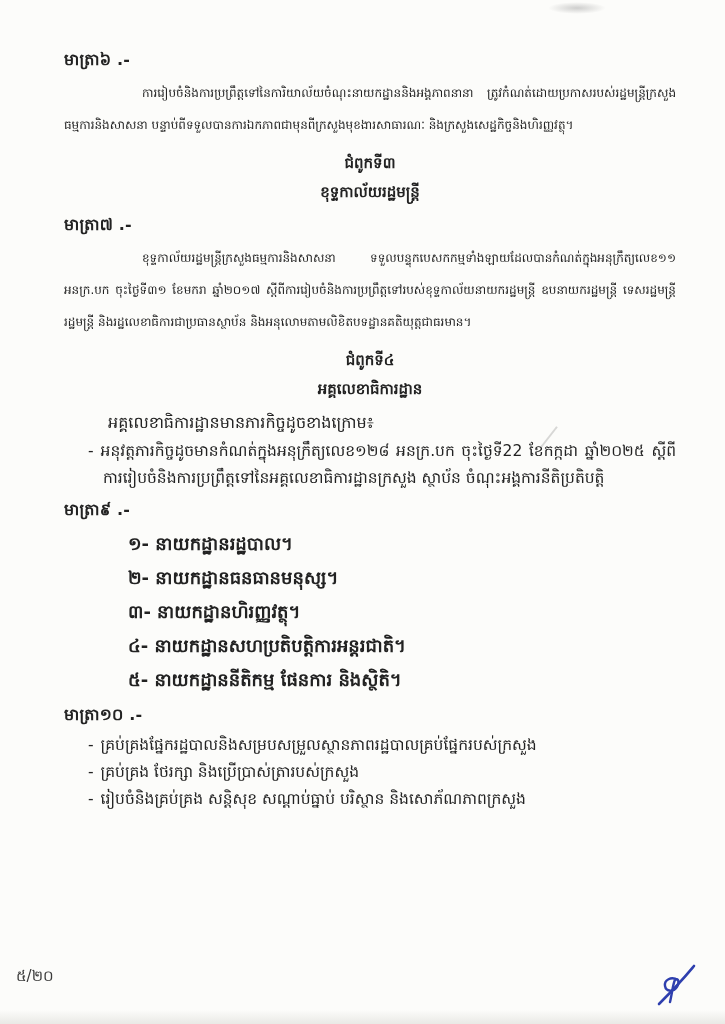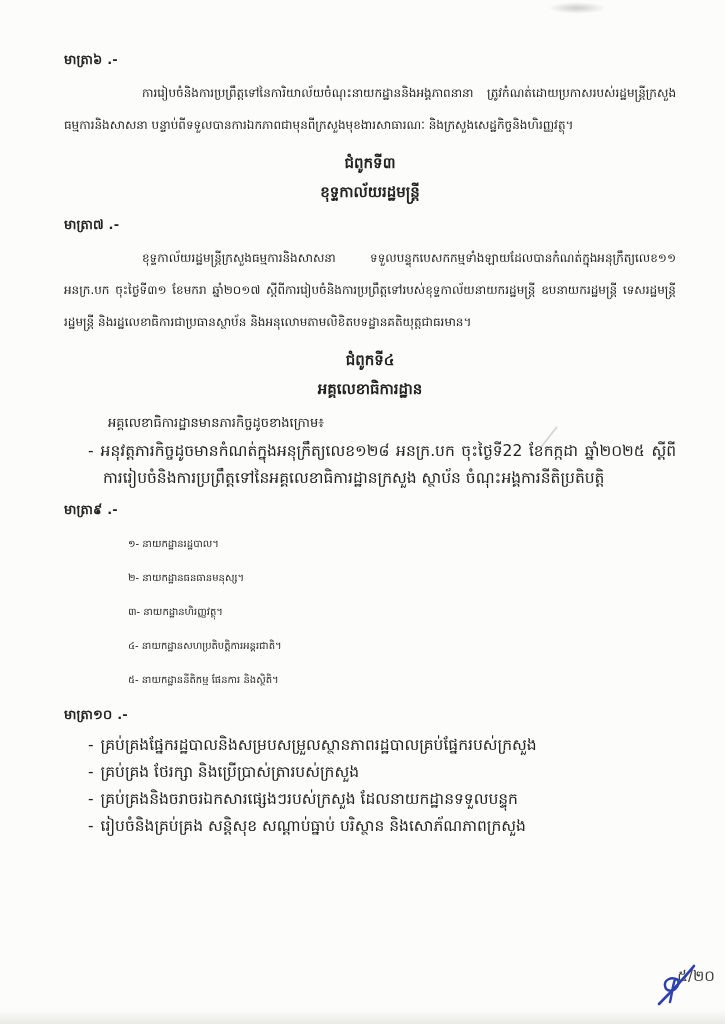--- a/index.html
+++ b/index.html
@@ -13,65 +13,66 @@
     color: #222222;
   }
   .content {
     position: absolute;
     left: 64px;
     top: 42px;
     width: 612px;
   }
   .article-heading {
     font-weight: 700;
-    font-size: 13px;
+    font-size: 16px;
     line-height: 24px;
     margin: 6px 0 5px 0;
     letter-spacing: 0.2px;
   }
   .para {
     font-size: 12px;
     line-height: 32px;
     text-align: justify;
     text-indent: 78px;
     margin: 0 0 6px 0;
   }
   .chapter-title, .chapter-subtitle {
     text-align: center;
     font-weight: 700;
     font-size: 15px;
     line-height: 29px;
     margin: 0;
   }
   .chapter-block { margin: 8px 0 6px 0; }
   .intro {
-    font-size: 13px;
+    font-size: 16px;
     line-height: 26px;
     margin: 0 0 2px 44px;
   }
   .bullet {
     font-size: 15.5px;
     line-height: 27px;
     margin-left: 24px;
     padding-left: 15px;
     text-indent: -15px;
     text-align: justify;
   }
   .bullet .dash { padding-right: 7px; }
   .num-list { margin: 2px 0 2px 64px; }
   .num-item {
-    font-size: 10px;
+    font-size: 18px;
     line-height: 34px;
+    font-weight: bold;
   }
   .page-number {
     position: absolute;
-    left: 8px;
+    left: 16px;
     right: 10px;
     top: 966px;
-    text-align: right;
+    text-align: left;
     font-size: 15px;
     color: #3a3a3a;
   }
   .signature {
     position: absolute;
     right: 26px;
     top: 962px;
     width: 48px;
     height: 50px;
   }
@@ -140,23 +141,20 @@
     </div>
 
     <div class="article-heading">មាត្រា១០ .-</div>
     <div class="bullet">
       <span class="dash">-</span><span>គ្រប់គ្រងផ្នែករដ្ឋបាលនិងសម្របសម្រួលស្ថានភាពរដ្ឋបាលគ្រប់ផ្នែករបស់ក្រសួង</span>
     </div>
     <div class="bullet">
       <span class="dash">-</span><span>គ្រប់គ្រង ថែរក្សា និងប្រើប្រាស់ត្រារបស់ក្រសួង</span>
     </div>
     <div class="bullet">
-      <span class="dash">-</span><span>គ្រប់គ្រងនិងចរាចរឯកសារផ្សេងៗរបស់ក្រសួង ដែលនាយកដ្ឋានទទួលបន្ទុក</span>
-    </div>
-    <div class="bullet">
       <span class="dash">-</span><span>រៀបចំនិងគ្រប់គ្រង សន្តិសុខ សណ្ដាប់ធ្នាប់ បរិស្ថាន និងសោភ័ណភាពក្រសួង</span>
     </div>
 
   </div>
 
   <div class="page-number">៥/២០</div>
 
   <svg class="signature" viewBox="0 0 48 50" fill="none">
     <path d="M8 42 C 30 20, 38 10, 43 4" stroke="#2e3fae" stroke-width="2.6" stroke-linecap="round"></path>
     <path d="M27 18 c -7 -4 -14 0 -13 6 c 1 6 9 6 12 1 c 3 -5 1 -10 -2 -7 c -2 3 -3 14 -5 22" stroke="#2e3fae" stroke-width="2.4" stroke-linecap="round" fill="none"></path>

